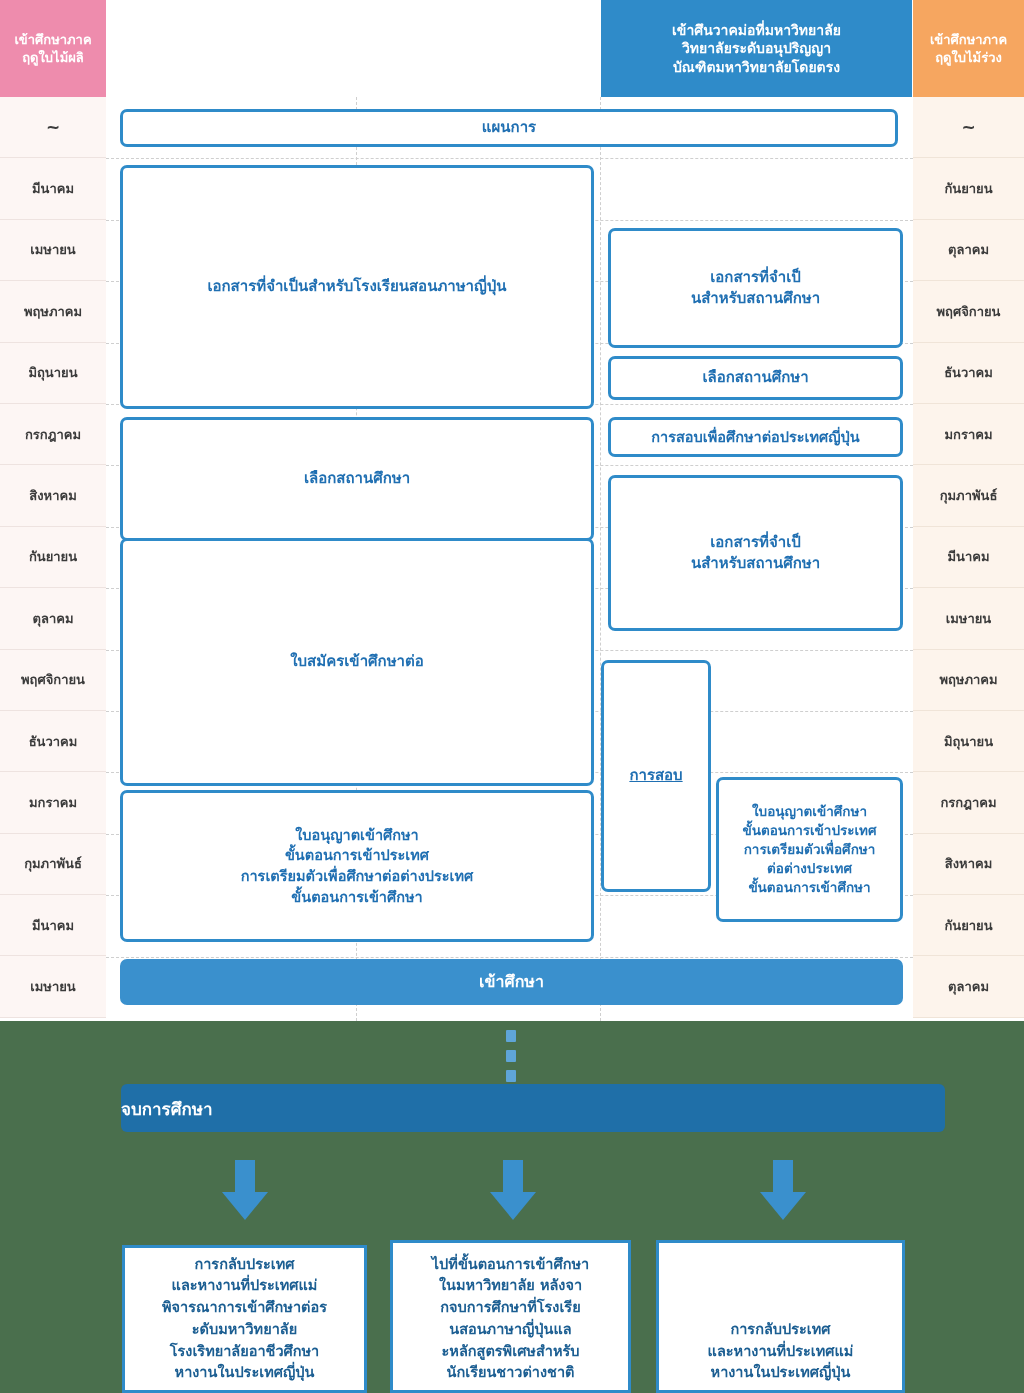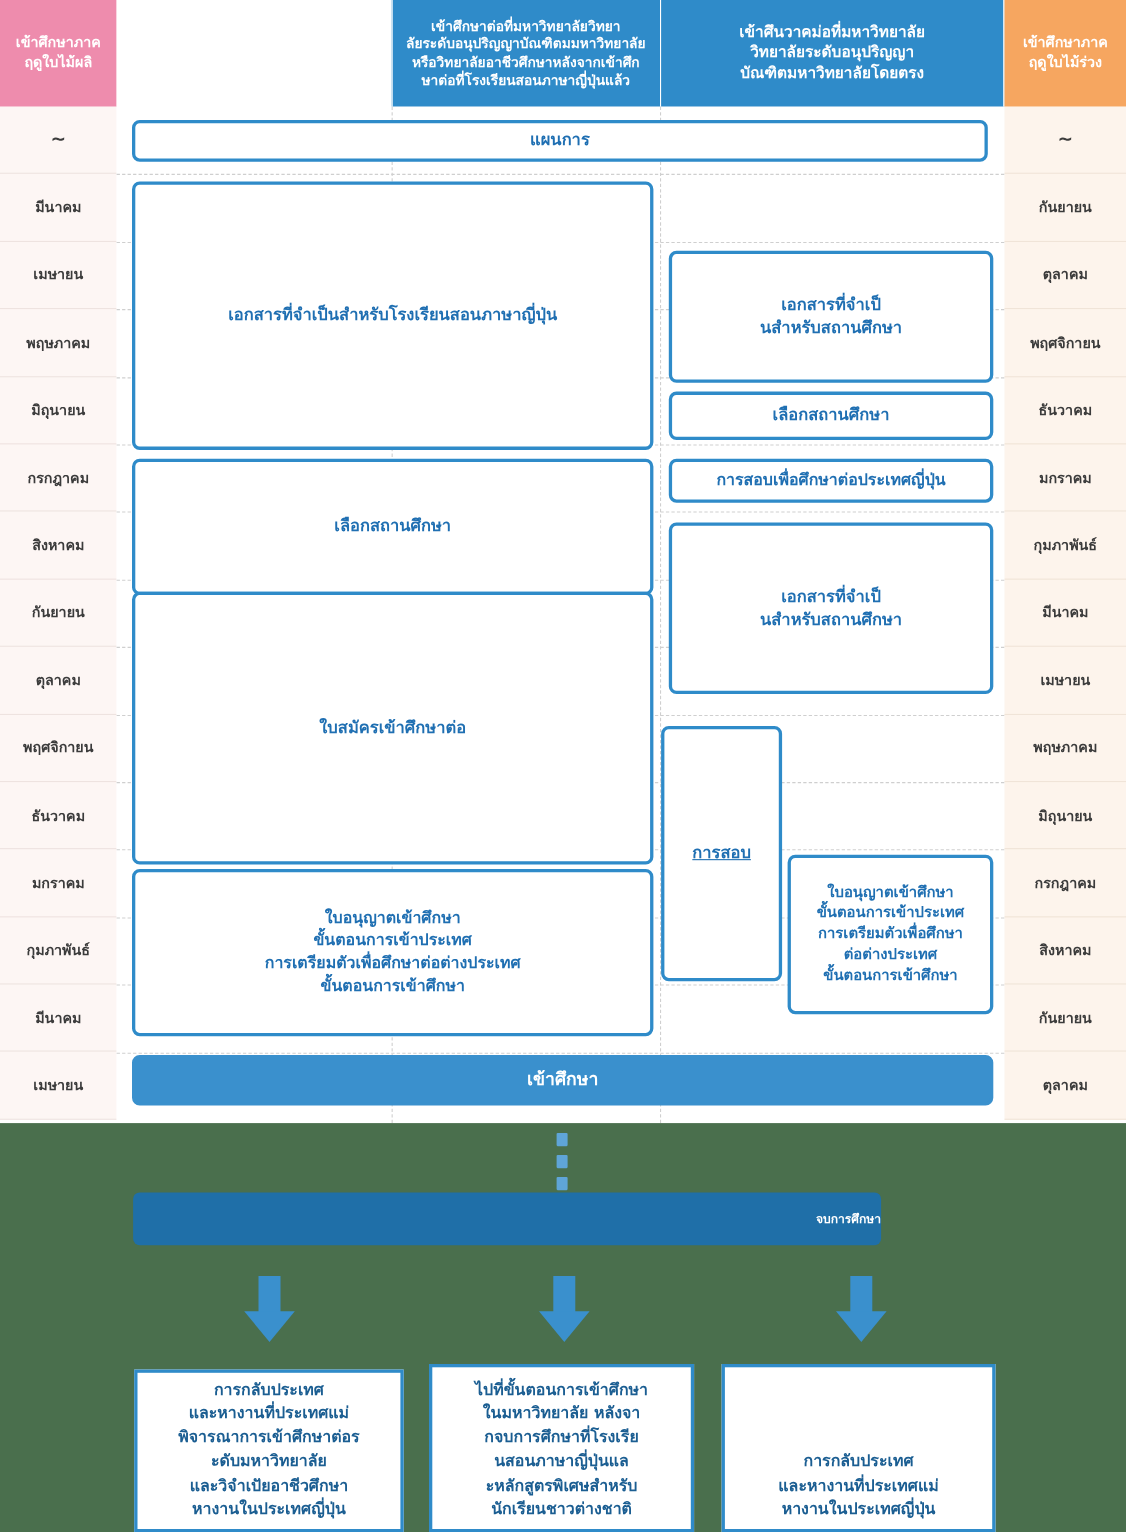--- a/index.html
+++ b/index.html
@@ -47,23 +47,23 @@
          background:#ffffff; color:#1f6fb2; font-weight:bold;
          display:flex; align-items:center; justify-content:center;
          text-align:center; line-height:1.42; padding:4px 8px; }
   .box.solid { background:#3a90cd; border-color:#3a90cd; color:#ffffff; }
 
   
   .green { position:absolute; left:0; top:1021px; width:1024px; height:372px;
            background:#4a6f4d; }
   .dots { position:absolute; left:506px; top:1030px; width:12px; }
   .dot { width:10px; height:12px; background:#5fa5d8; margin-bottom:8px; border-radius:1px; }
-  .grad-bar { position:absolute; left:121px; top:1084px; width:680px; height:48px;
+  .grad-bar { position:absolute; left:121px; top:1084px; width:824px; height:48px;
               background:#1f6fa8; border-radius:6px; color:#ffffff; font-weight:bold;
-              font-size:11px; display:flex; align-items:center; justify-content:flex-end; }
+              font-size:17px; display:flex; align-items:center; justify-content:flex-start; }
   .arrow { position:absolute; width:46px; height:60px; }
   .arrow .stem { position:absolute; left:13px; top:0; width:20px; height:34px; background:#3a90cd; }
   .arrow .head { position:absolute; left:0; top:32px; width:0; height:0;
                  border-left:23px solid transparent; border-right:23px solid transparent;
                  border-top:28px solid #3a90cd; }
   .obox { position:absolute; border:3px solid #2f8bc9; background:#ffffff;
           color:#1b5e92; font-weight:bold; font-size:14.5px; line-height:1.5;
           display:flex; align-items:flex-end; justify-content:center; text-align:center;
           padding:6px 8px; }
 </style>
@@ -73,28 +73,20 @@
 <div id="root">
 
   <div class="hdr hdr-pink">
     <span>
       <span>เข้าศึกษาภาค</span><br>
       <span>ฤดูใบไม้ผลิ</span>
     </span>
   </div>
 
 
-  <div class="hdr hdr-blue hdr-b2">
-    <span>
-      <span>เข้าศึกษาต่อที่มหาวิทยาลัยวิทยา</span><br>
-      <span>ลัยระดับอนุปริญญาบัณฑิตมมหาวิทยาลัย</span><br>
-      <span>หรือวิทยาลัยอาชีวศึกษาหลังจากเข้าศึก</span><br>
-      <span>ษาต่อที่โรงเรียนสอนภาษาญี่ปุ่นแล้ว</span>
-    </span>
-  </div>
 
   <div class="hdr hdr-blue hdr-b3">
     <span>
       <span>เข้าศึนวาคม่อที่มหาวิทยาลัย</span><br>
       <span>วิทยาลัยระดับอนุปริญญา</span><br>
       <span>บัณฑิตมหาวิทยาลัยโดยตรง</span>
     </span>
   </div>
 
   <div class="hdr hdr-orange">
@@ -218,21 +210,21 @@
 
     <div class="box" style="left:14px; top:693px; width:474px; height:152px; font-size:14.5px;">
       <span>
         <span>ใบอนุญาตเข้าศึกษา</span><br>
         <span>ขั้นตอนการเข้าประเทศ</span><br>
         <span>การเตรียมตัวเพื่อศึกษาต่อต่างประเทศ</span><br>
         <span>ขั้นตอนการเข้าศึกษา</span>
       </span>
     </div>
 
-    <div class="box solid" style="left:14px; top:862px; width:783px; height:46px; font-size:16px;font-family:Liberation Mono, monospace;">
+    <div class="box solid" style="left:14px; top:862px; width:783px; height:46px; font-size:16px;">
       <span>เข้าศึกษา</span>
     </div>
   </div>
 
   <div class="green"></div>
 
   <div class="dots">
     <div class="dot"></div>
     <div class="dot"></div>
     <div class="dot"></div>
@@ -249,21 +241,21 @@
   <div class="arrow" style="left:490px; top:1160px;">
     <div class="stem"></div>
       <div class="head"></div>
   </div>
   <div class="arrow" style="left:760px; top:1160px;">
     <div class="stem"></div>
       <div class="head"></div>
   </div>
 
   <div class="obox" style="left:122px; top:1245px; width:245px; height:148px;">
-    <span id="outcome-0"><span>การกลับประเทศ</span><br><span>และหางานที่ประเทศแม่</span><br><span>พิจารณาการเข้าศึกษาต่อร</span><br><span>ะดับมหาวิทยาลัย</span><br><span>และวิจำเปัยอาชีวศึกษา</span><br><span>หางานในประเทศญี่ปุ่น</span></span>
+    <span id="outcome-0"><span>การกลับประเทศ</span><br><span>และหางานที่ประเทศแม่</span><br><span>พิจารณาการเข้าศึกษาต่อร</span><br><span>ะดับมหาวิทยาลัย</span><br><span>โรงเริทยาลัยอาชีวศึกษา</span><br><span>หางานในประเทศญี่ปุ่น</span></span>
   </div>
   <div class="obox" style="left:390px; top:1240px; width:241px; height:153px;">
     <span id="outcome-1"><span>ไปที่ขั้นตอนการเข้าศึกษา</span><br><span>ในมหาวิทยาลัย หลังจา</span><br><span>กจบการศึกษาที่โรงเรีย</span><br><span>นสอนภาษาญี่ปุ่นแล</span><br><span>ะหลักสูตรพิเศษสำหรับ</span><br><span>นักเรียนชาวต่างชาติ</span></span>
   </div>
   <div class="obox" style="left:656px; top:1240px; width:249px; height:153px;">
     <span id="outcome-2"><span>การกลับประเทศ</span><br><span>และหางานที่ประเทศแม่</span><br><span>หางานในประเทศญี่ปุ่น</span></span>
   </div>
 
 </div>
 

